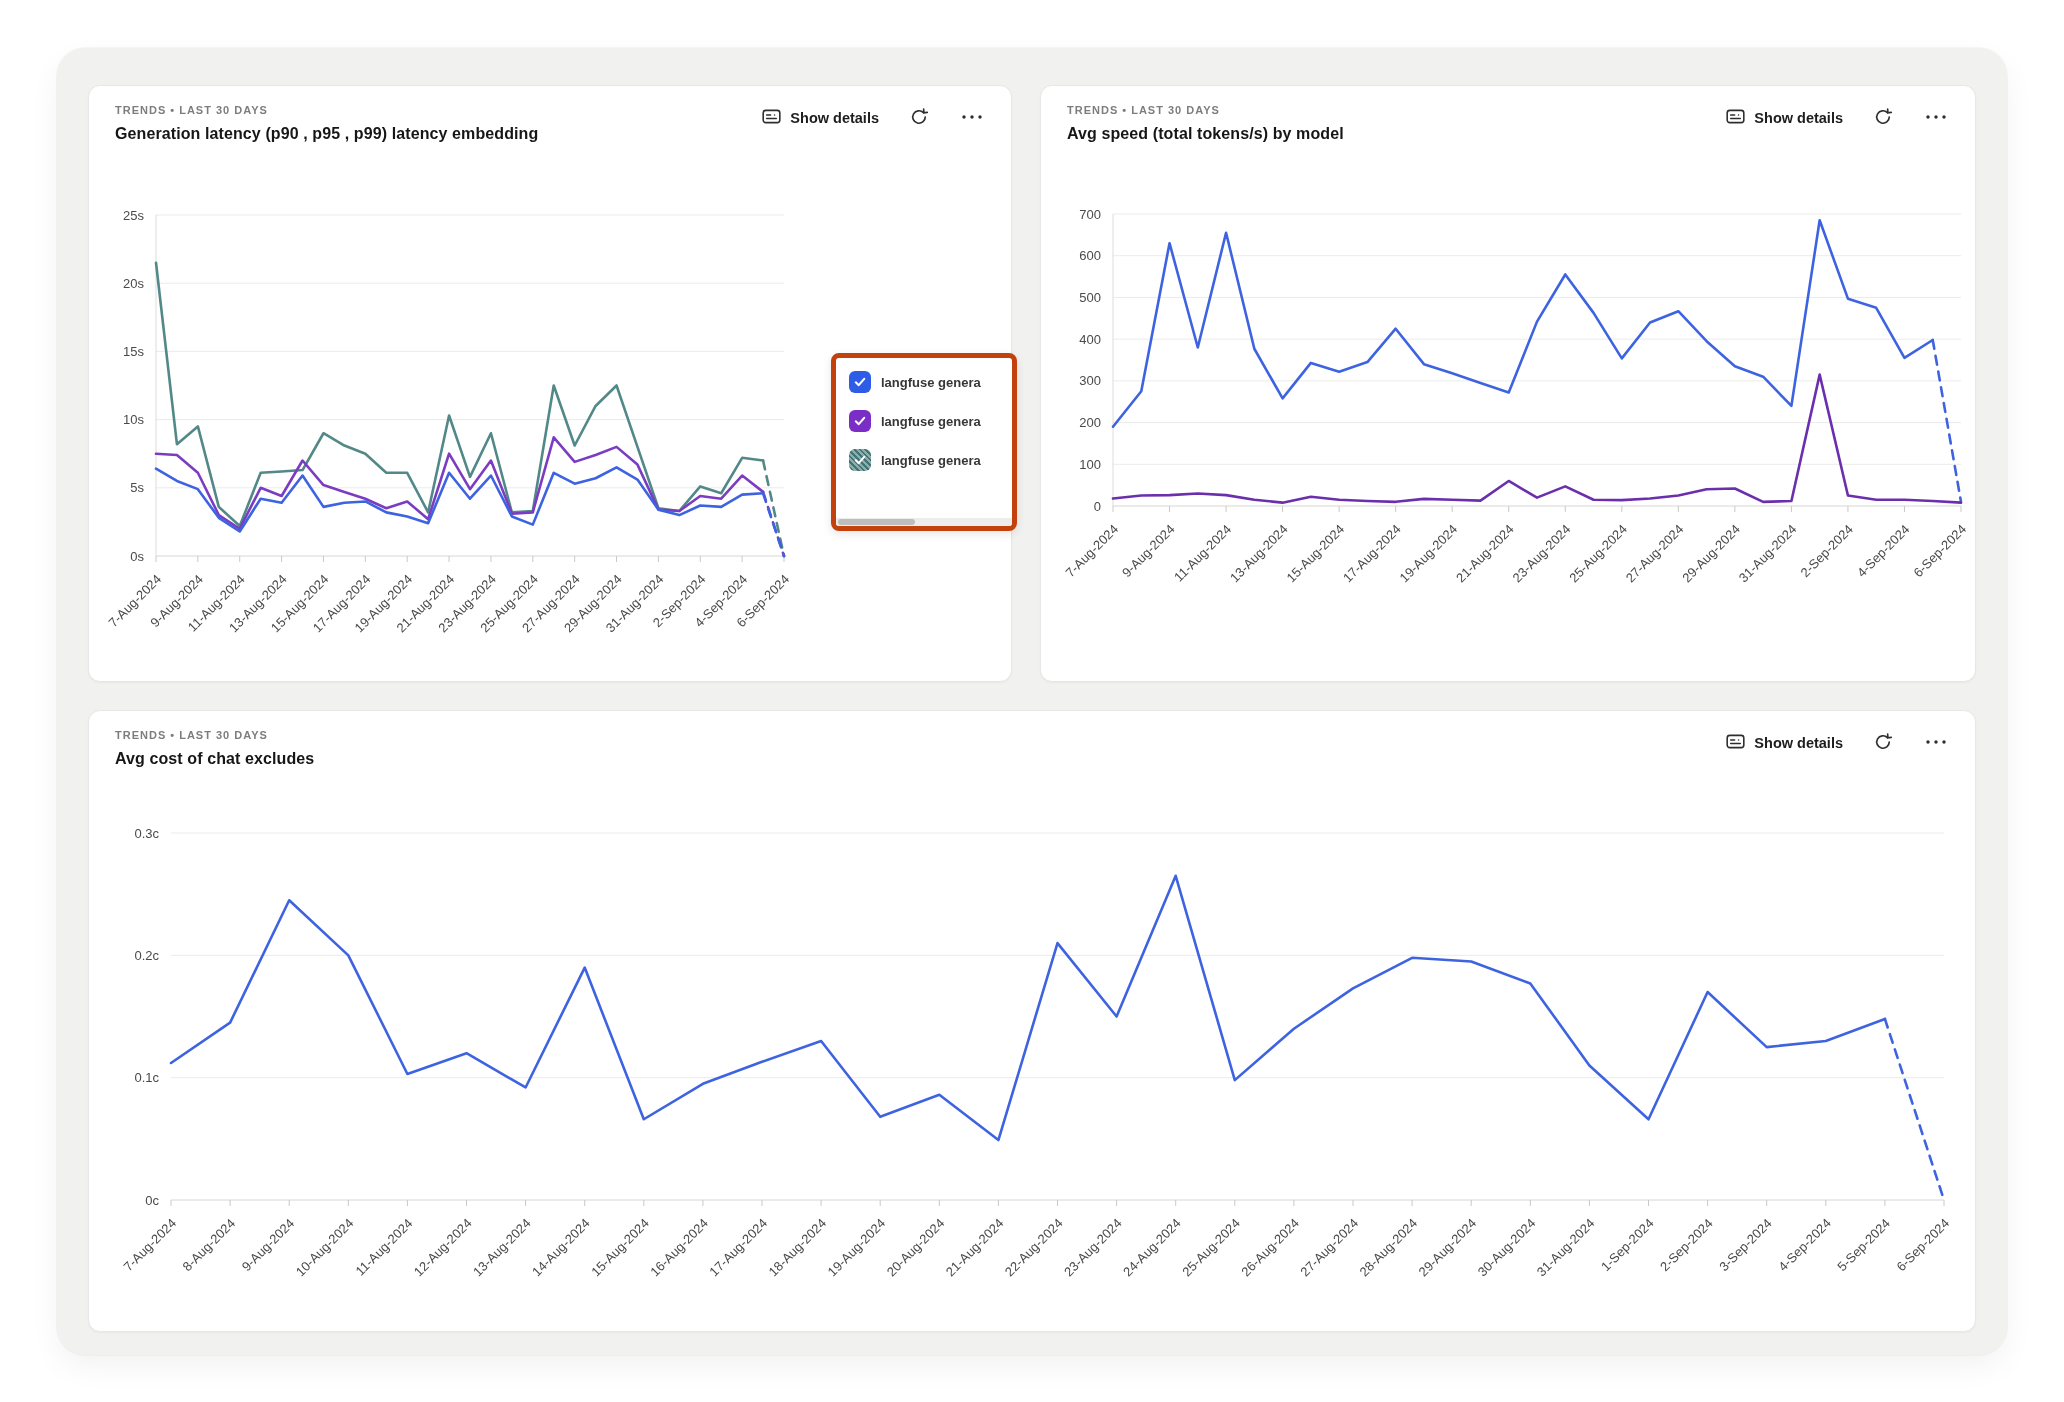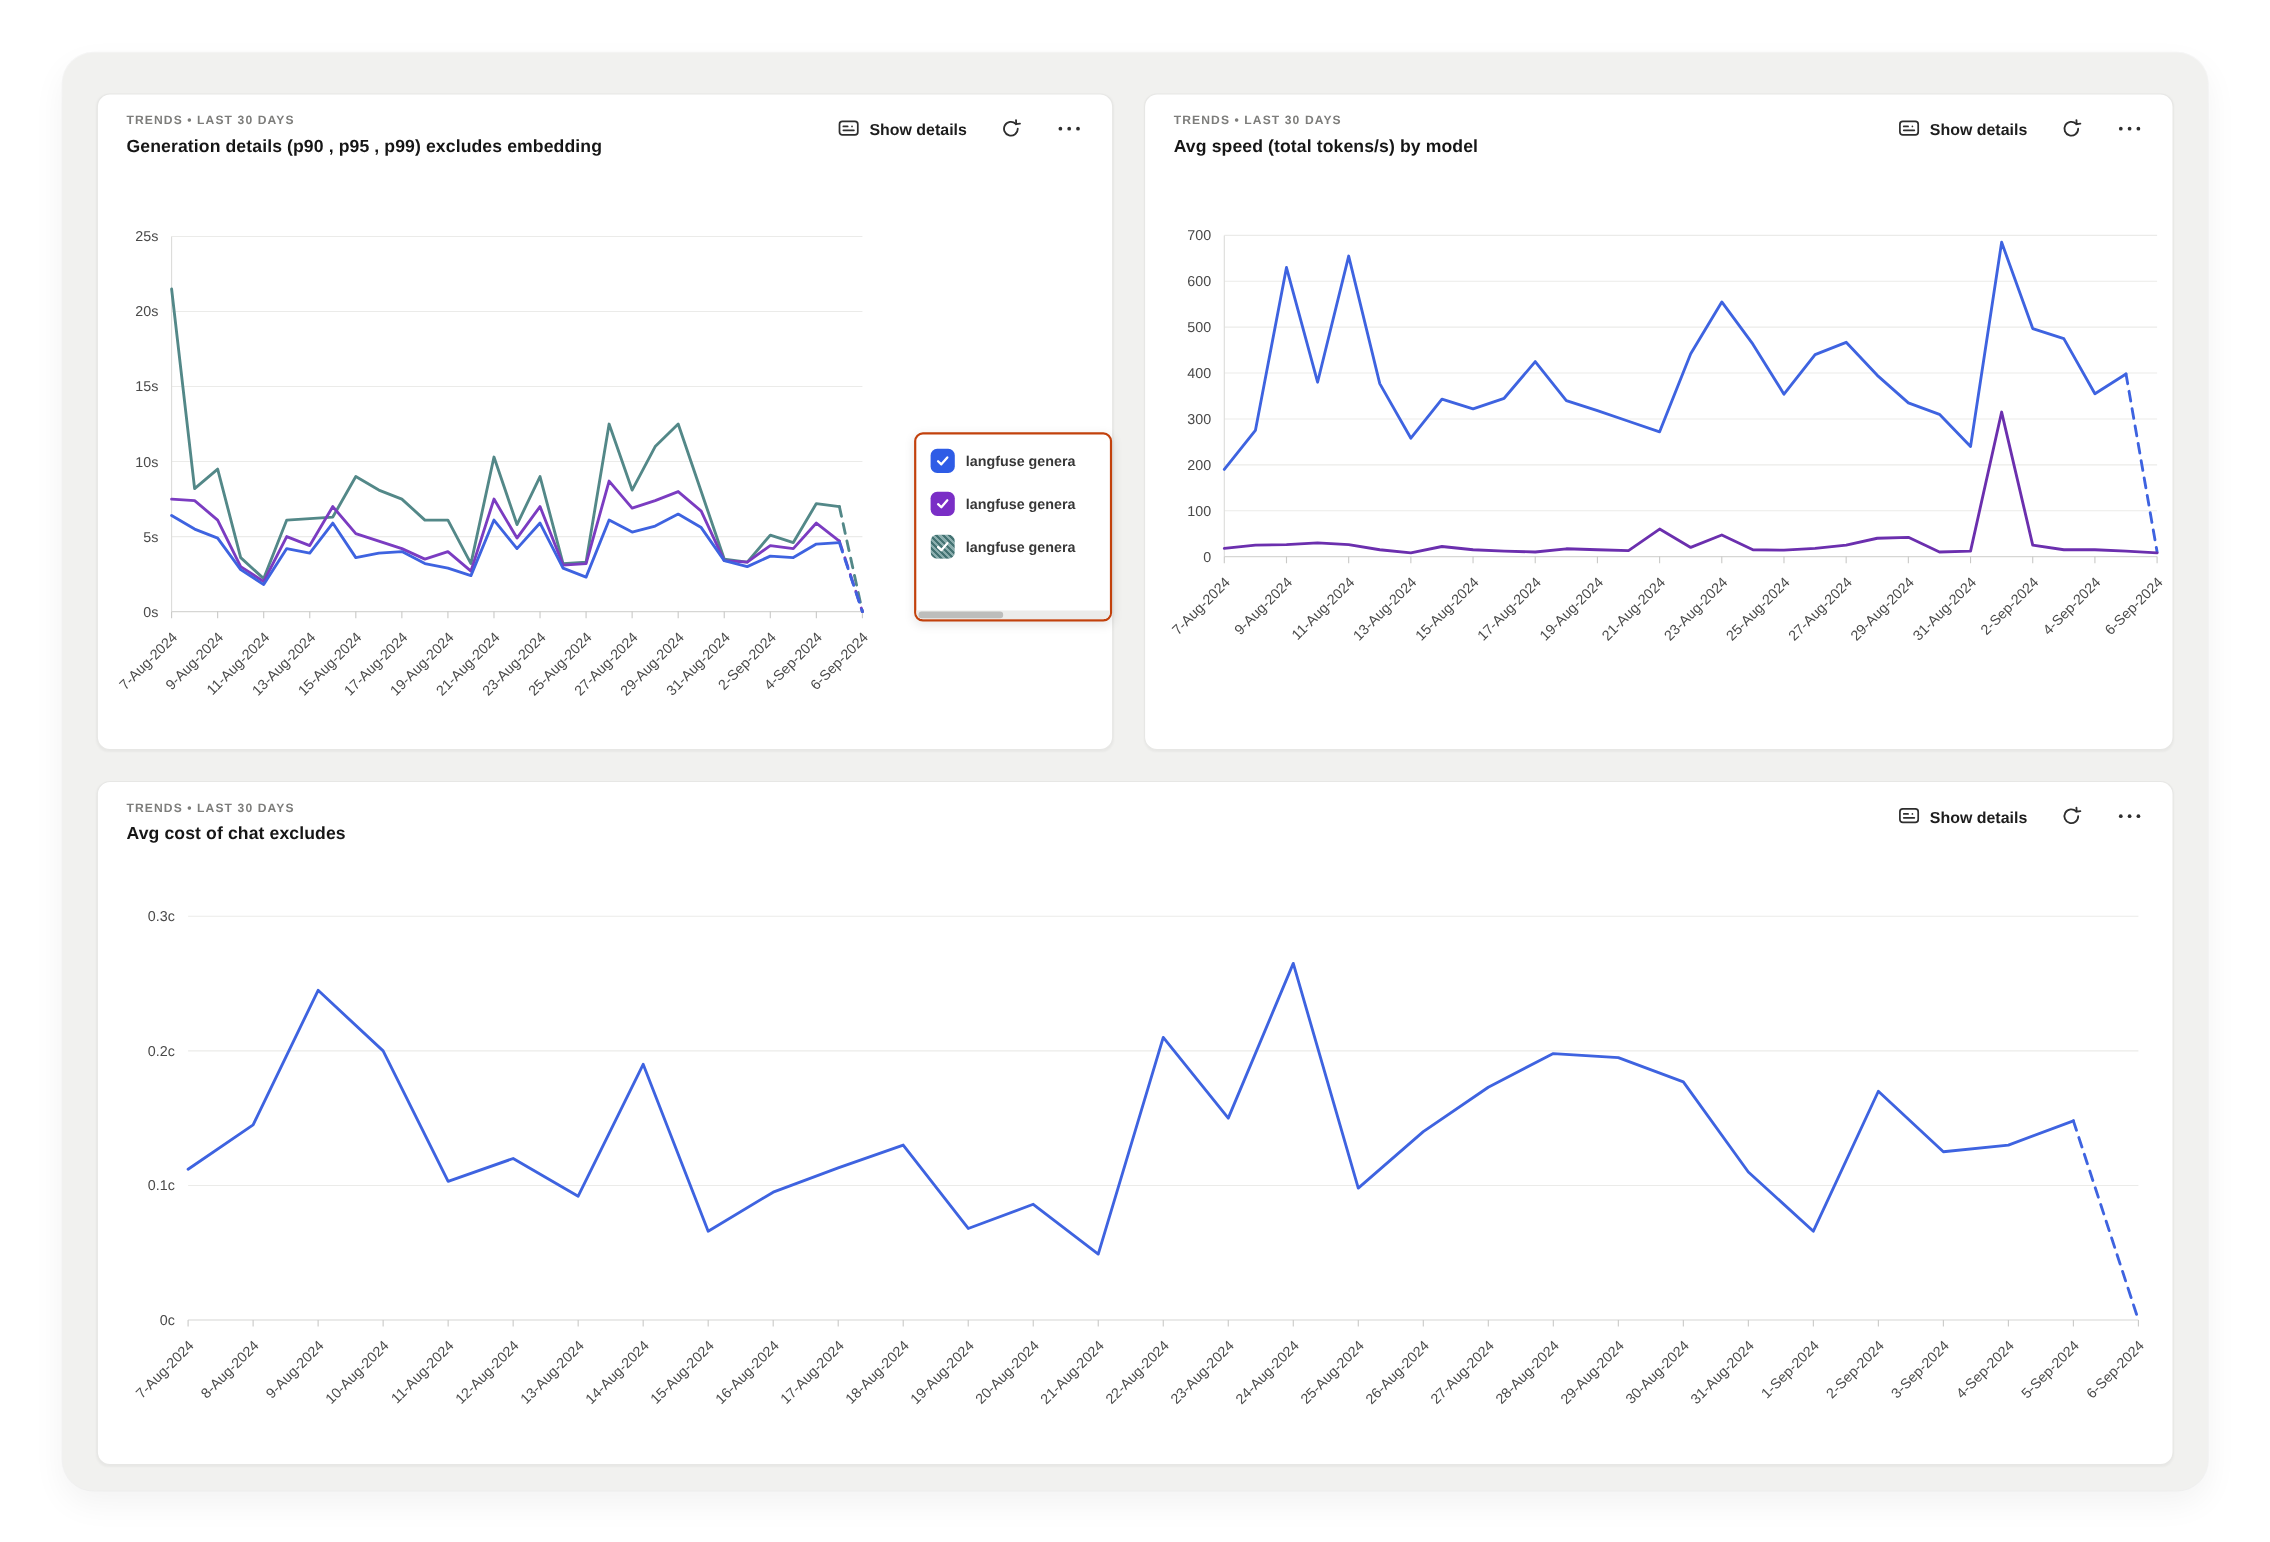--- a/index.html
+++ b/index.html
@@ -14,21 +14,21 @@
   .card-header{display:flex;justify-content:space-between;align-items:flex-start;padding:18px 26px 0 26px;}
   .eyebrow{font-size:11px;font-weight:700;letter-spacing:1px;color:#7d7d7b;text-transform:uppercase;}
   .card-title{margin:9px 0 0 0;font-size:16px;font-weight:700;color:#161616;letter-spacing:0.1px;}
   .header-actions{display:flex;align-items:center;gap:30px;padding-top:2px;}
   .show-details{display:flex;align-items:center;gap:8px;background:none;border:none;padding:0;cursor:pointer;
     font-family:inherit;font-size:14.5px;font-weight:700;color:#1d1d1d;}
   .icon-btn{background:none;border:none;padding:0;cursor:pointer;display:flex;align-items:center;color:#2e2e2e;}
   .chart-svg{position:absolute;left:0;top:0;}
   .axis-text{font-family:"Liberation Sans","DejaVu Sans",sans-serif;font-size:13px;fill:#4a4a4a;}
   .legend-card{position:absolute;left:742px;top:267px;width:176px;height:168px;background:#ffffff;
-    border:2px solid #c2410c;border-radius:8px;box-shadow:0 3px 10px rgba(0,0,0,0.10);overflow:hidden;margin-top:40px;}
+    border:5px solid #c2410c;border-radius:8px;box-shadow:0 3px 10px rgba(0,0,0,0.10);overflow:hidden;}
   .legend-items{padding:13px 12px 0 13px;display:flex;flex-direction:column;gap:17px;}
   .legend-item{display:flex;align-items:center;gap:10px;cursor:pointer;}
   .legend-check{width:22px;height:22px;border-radius:6px;flex:0 0 auto;display:flex;align-items:center;justify-content:center;}
   .legend-check.pattern{background-image:repeating-linear-gradient(45deg,rgba(255,255,255,0.35) 0 2px,rgba(0,0,0,0.12) 2px 4px);}
   .legend-label{font-size:13px;font-weight:700;color:#373737;white-space:nowrap;overflow:hidden;}
   .legend-scrollbar{position:absolute;left:0;right:0;bottom:0;height:8px;background:#ececea;}
   .legend-thumb{position:absolute;left:2px;top:1px;height:6px;width:44%;background:#bdbdbb;border-radius:3px;cursor:pointer;}
 </style>
 </head>
 <body>
@@ -86,21 +86,21 @@
           <polyline points="67,176.74 87.93333333333334,358.152 108.86666666666667,340.41999999999996 129.8,420.896 150.73333333333335,439.992 171.66666666666669,386.796 192.6,385.432 213.53333333333333,384.068 234.46666666666667,347.24 255.4,359.516 276.33333333333337,367.7 297.26666666666665,386.796 318.2,386.796 339.1333333333333,426.352 360.06666666666666,329.508 381,390.88800000000003 401.93333333333334,347.24 422.8666666666667,426.352 443.8,424.988 464.73333333333335,299.5 485.6666666666667,359.516 506.6,319.96000000000004 527.5333333333333,299.5 548.4666666666667,360.88 569.4,422.26 590.3333333333334,424.988 611.2666666666667,400.43600000000004 632.2,407.256 653.1333333333333,371.792 674.0666666666667,374.52" fill="none" stroke="#538888" stroke-width="2.6" stroke-linejoin="round" stroke-linecap="round"></polyline>
           <line x1="674.0666666666667" y1="374.52" x2="695" y2="470" stroke="#538888" stroke-width="2.6" stroke-dasharray="9 7" stroke-linecap="round"></line>
           <polyline points="67,367.7 87.93333333333334,369.06399999999996 108.86666666666667,386.796 129.8,429.08 150.73333333333335,442.72 171.66666666666669,401.8 192.6,409.984 213.53333333333333,374.52 234.46666666666667,399.072 255.4,405.892 276.33333333333337,412.712 297.26666666666665,422.26 318.2,415.44 339.1333333333333,433.172 360.06666666666666,367.7 381,403.164 401.93333333333334,374.52 422.8666666666667,427.716 443.8,426.352 464.73333333333335,351.332 485.6666666666667,375.884 506.6,369.06399999999996 527.5333333333333,360.88 548.4666666666667,378.61199999999997 569.4,423.624 590.3333333333334,424.988 611.2666666666667,409.984 632.2,412.712 653.1333333333333,389.524 674.0666666666667,405.892" fill="none" stroke="#7b3cc1" stroke-width="2.6" stroke-linejoin="round" stroke-linecap="round"></polyline>
           <line x1="674.0666666666667" y1="405.892" x2="695" y2="470" stroke="#7b3cc1" stroke-width="2.6" stroke-dasharray="9 7" stroke-linecap="round"></line>
           <polyline points="67,382.704 87.93333333333334,394.98 108.86666666666667,403.164 129.8,431.808 150.73333333333335,445.448 171.66666666666669,412.712 192.6,416.804 213.53333333333333,389.524 234.46666666666667,420.896 255.4,416.804 276.33333333333337,415.44 297.26666666666665,426.352 318.2,430.444 339.1333333333333,437.264 360.06666666666666,386.796 381,412.712 401.93333333333334,389.524 422.8666666666667,430.444 443.8,438.628 464.73333333333335,386.796 485.6666666666667,397.70799999999997 506.6,392.252 527.5333333333333,381.34000000000003 548.4666666666667,393.616 569.4,423.624 590.3333333333334,429.08 611.2666666666667,419.532 632.2,420.896 653.1333333333333,408.62 674.0666666666667,407.256" fill="none" stroke="#3e63e0" stroke-width="2.6" stroke-linejoin="round" stroke-linecap="round"></polyline>
           <line x1="674.0666666666667" y1="407.256" x2="695" y2="470" stroke="#3e63e0" stroke-width="2.6" stroke-dasharray="9 7" stroke-linecap="round"></line>
         </svg>
       <div class="card-header">
         <div>
           <div class="eyebrow">TRENDS • LAST 30 DAYS</div>
-          <h2 class="card-title">Generation details (p90 , p95 , p99) excludes embedding</h2>
+          <h2 class="card-title">Generation latency (p90 , p95 , p99) latency embedding</h2>
         </div>
         <div class="header-actions">
           <button class="show-details">
             <span>
               <svg width="21" height="21" viewBox="0 0 24 24" fill="none" stroke="#2e2e2e" stroke-width="1.8" stroke-linecap="round">
                 <rect x="2.5" y="5" width="19" height="14" rx="3"></rect>
                 <path d="M6.5 10.2 H11"></path>
                   <circle cx="15.5" cy="10.2" r="0.9" fill="#2e2e2e" stroke="none"></circle>
                 <path d="M6.5 14.2 H17.5"></path>
               </svg>

